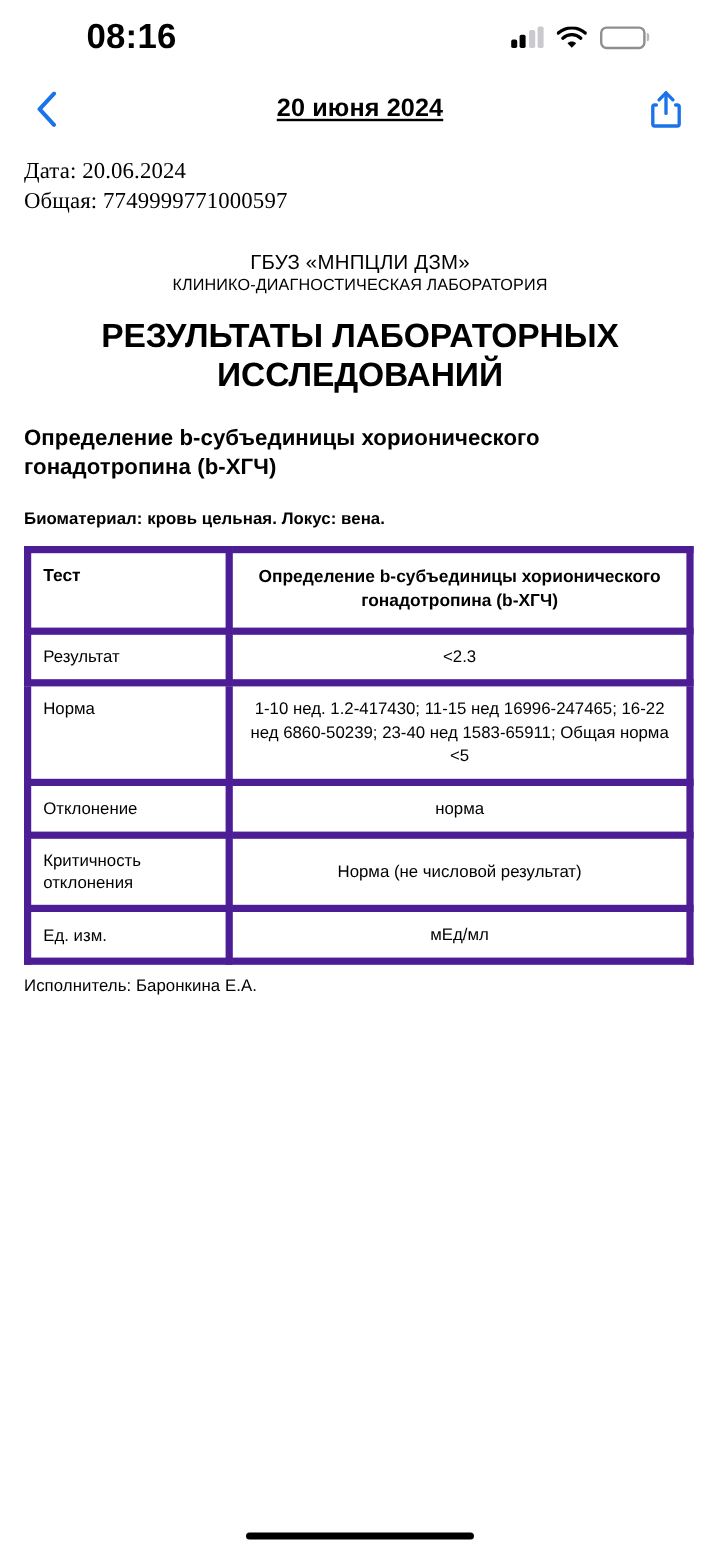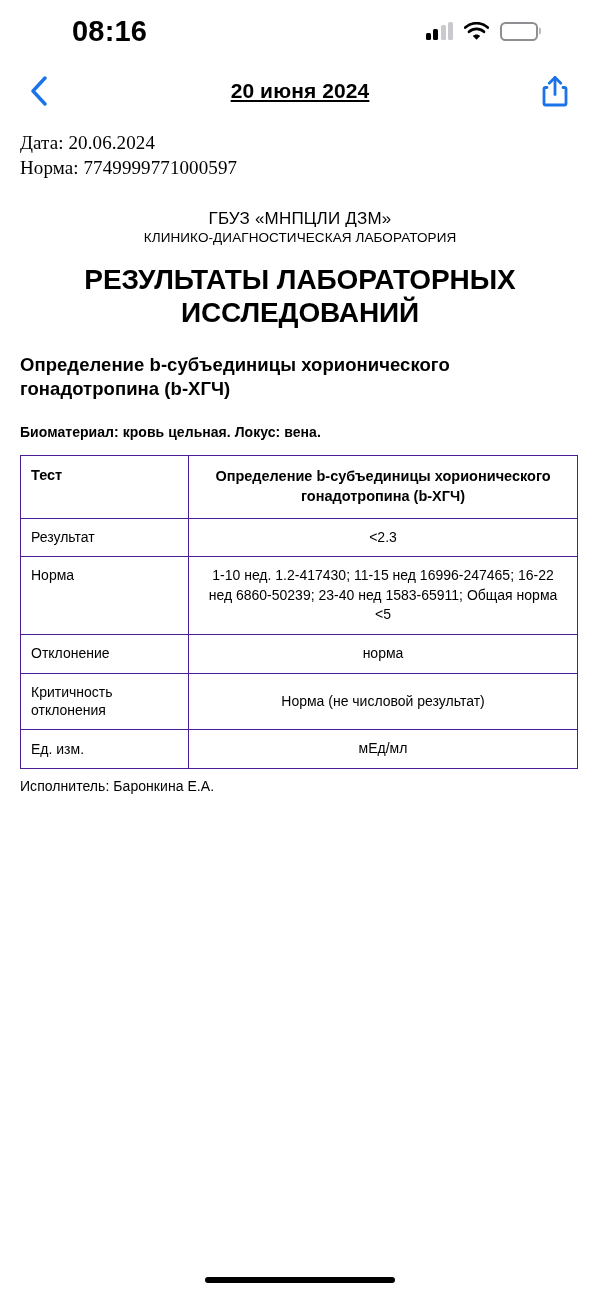--- a/index.html
+++ b/index.html
@@ -169,21 +169,21 @@
   }
 
   
   .result-table {
     width: 558px;
     margin-top: 14px;
     border-collapse: collapse;
     table-layout: fixed;
   }
   .result-table td {
-    border: 1px solid #4c1d95;
+    border: 6px solid #4c1d95;
     vertical-align: middle;
   }
   .result-table .col-label {
     width: 168px;
     padding: 9px 10px;
     font-size: 14px;
     line-height: 1.35;
     text-align: left;
   }
   .result-table .col-value {
@@ -257,21 +257,21 @@
       <path d="M7.2 8.2L13 2.4l5.8 5.8" stroke="#1a73e8" stroke-width="2.8" stroke-linecap="round" stroke-linejoin="round"></path>
       <path d="M5 12.5H3.6A1.6 1.6 0 002 14.1v14.3A1.6 1.6 0 003.6 30h18.8a1.6 1.6 0 001.6-1.6V14.1a1.6 1.6 0 00-1.6-1.6H21" stroke="#1a73e8" stroke-width="2.8" stroke-linecap="round" stroke-linejoin="round"></path>
     </svg>
   </div>
 </div>
 
 <div class="doc">
 
   <div class="meta">
     <div>Дата: 20.06.2024</div>
-    <div>Норма: 7749999771000597</div>
+    <div>Общая: 7749999771000597</div>
   </div>
 
   <div class="org-block">
     <div class="org-name">ГБУЗ «МНПЦЛИ ДЗМ»</div>
     <div class="org-sub">КЛИНИКО-ДИАГНОСТИЧЕСКАЯ ЛАБОРАТОРИЯ</div>
   </div>
 
   <div class="doc-title">РЕЗУЛЬТАТЫ ЛАБОРАТОРНЫХ ИССЛЕДОВАНИЙ</div>
 
   <div class="test-name">Определение b-субъединицы хорионического гонадотропина (b-ХГЧ)</div>

